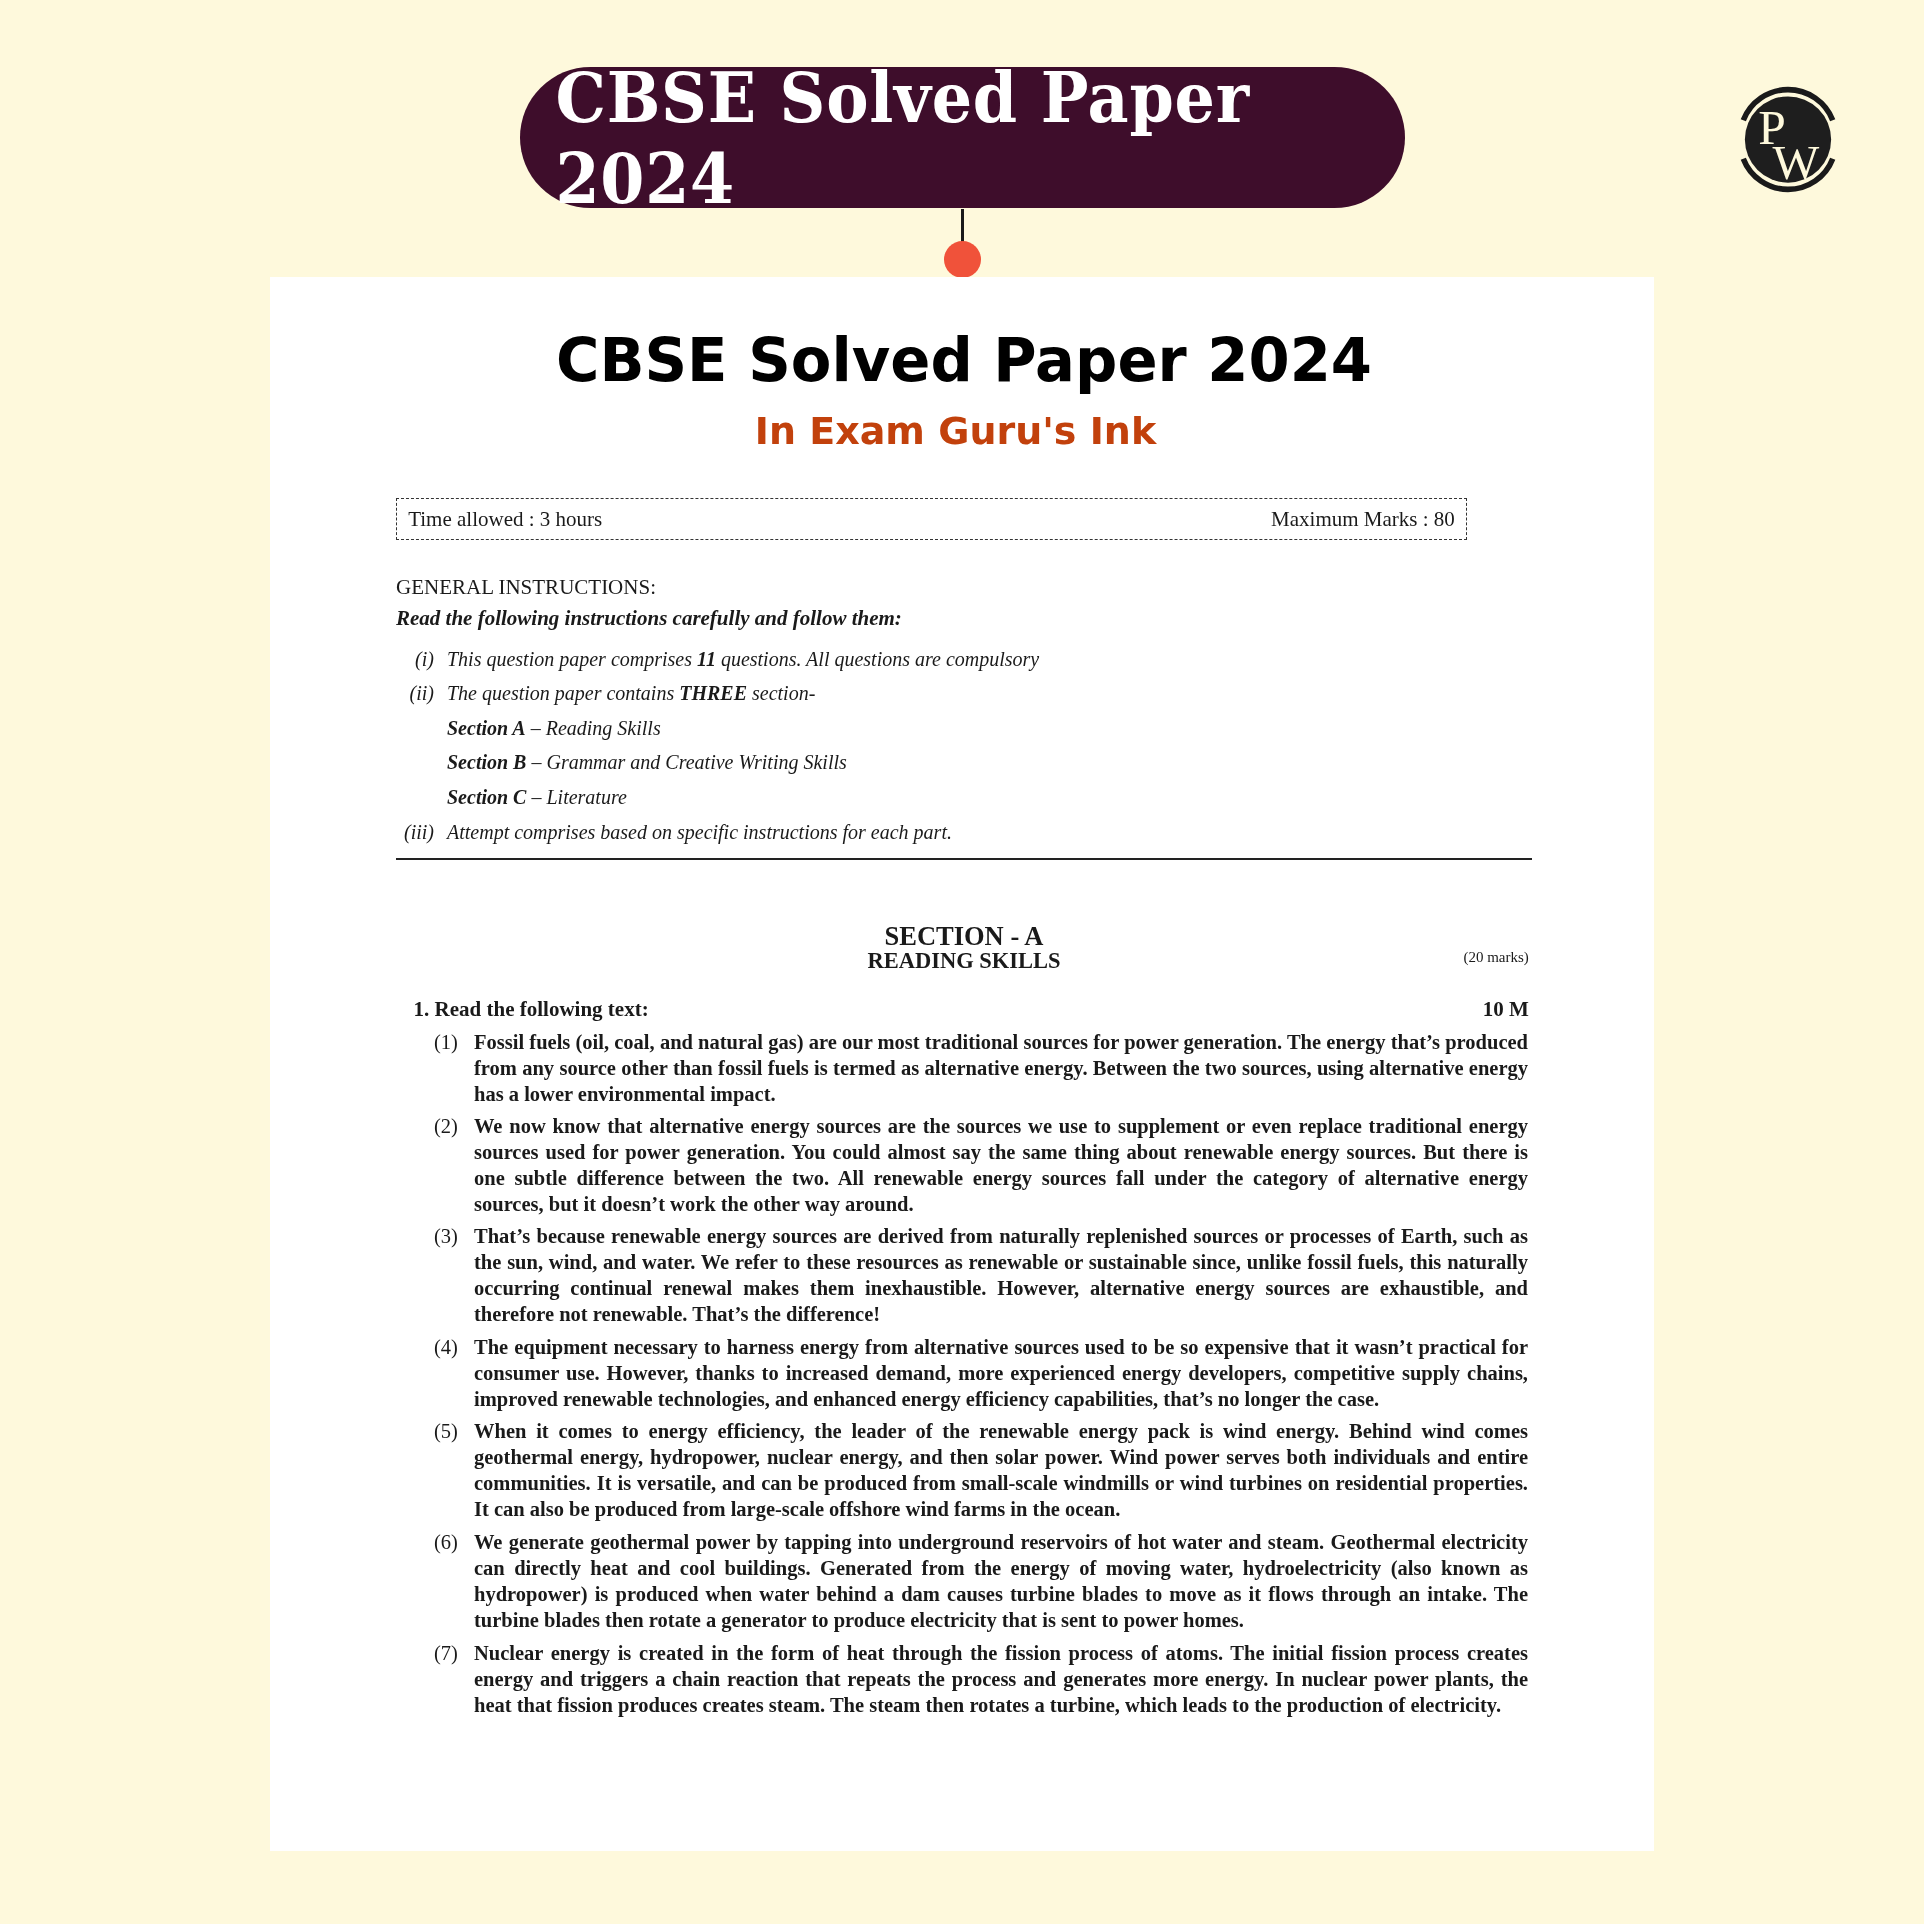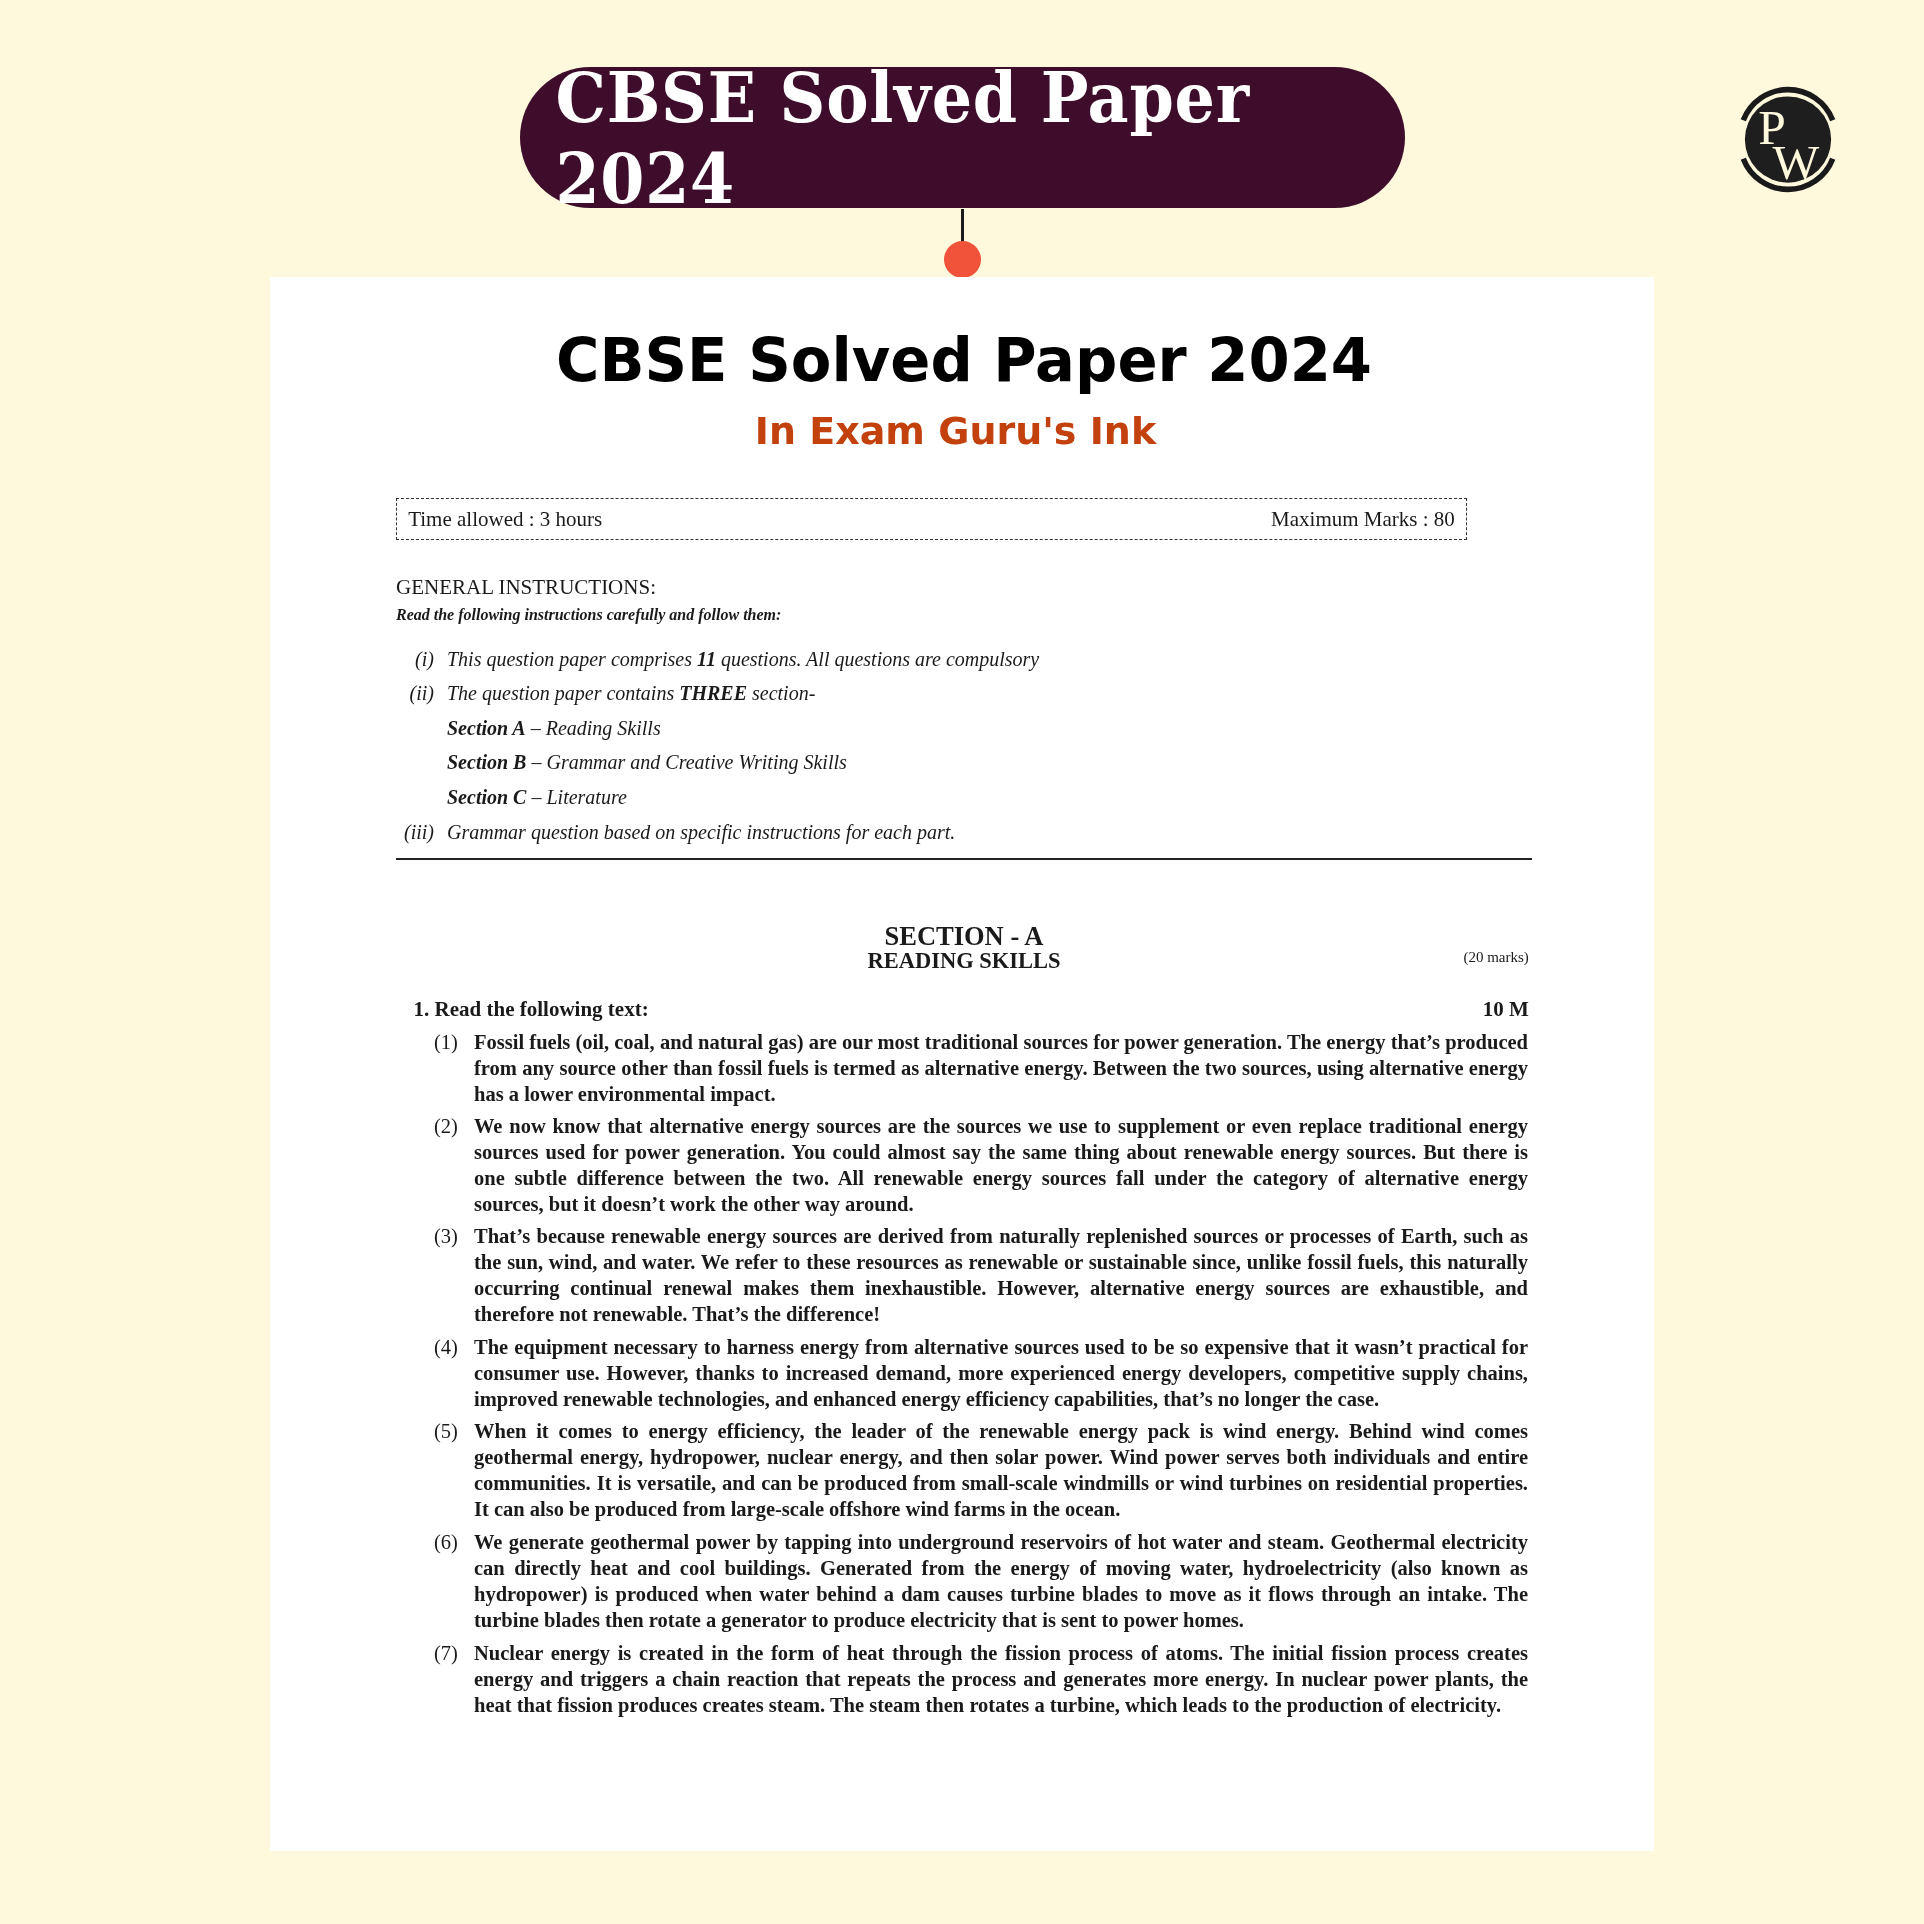--- a/index.html
+++ b/index.html
@@ -48,21 +48,21 @@
     font-family: "DejaVu Sans", sans-serif; font-weight: bold;
     font-size: 38px; color: #c2410c;
   }
   .meta-box {
     position: absolute; left: 0; top: 221px; width: 1071px; height: 42px;
     border: 1.6px dashed #333; box-sizing: border-box;
     display: flex; justify-content: space-between; align-items: center;
     padding: 0 11.2px; font-size: 21px;
   }
   .gi-heading { position: absolute; left: 0; top: 298px; font-weight: normal; font-size: 21px; }
-  .gi-lead { position: absolute; left: 0; top: 329px; font-weight: bold; font-style: italic; font-size: 16px; }
+  .gi-lead { position: absolute; left: 0; top: 329px; font-weight: bold; font-style: italic; font-size: 21px; }
   .gi-item {
     position: absolute; left: 0; font-style: italic; font-size: 20px;
     display: flex;
   }
   .gi-num { width: 51px; text-align: right; padding-right: 13px; box-sizing: border-box; }
   .gi-text b { font-weight: bold; }
   .rule { position: absolute; left: 0; top: 581px; width: 1136px; height: 1.6px; background: #222; }
   .section-title {
     position: absolute; left: 0; right: 0; top: 628px; text-align: center;
     font-weight: bold; font-size: 26.5px; margin-top: 16px;
@@ -126,21 +126,21 @@
     <div class="gi-item" style="top:474px">
       <span class="gi-num"></span>
       <span class="gi-text"><span></span><b>Section B</b><span> – Grammar and Creative Writing Skills</span></span>
     </div>
     <div class="gi-item" style="top:509px">
       <span class="gi-num"></span>
       <span class="gi-text"><span></span><b>Section C</b><span> – Literature</span></span>
     </div>
     <div class="gi-item" style="top:544px">
       <span class="gi-num">(iii)</span>
-      <span class="gi-text"><span>Grammar question based on specific instructions for each part.</span><b></b><span></span></span>
+      <span class="gi-text"><span>Attempt comprises based on specific instructions for each part.</span><b></b><span></span></span>
     </div>
 
     <div class="rule"></div>
 
     <div class="section-title">SECTION - A</div>
     <div class="section-sub">READING SKILLS</div>
     <div class="section-marks">(20 marks)</div>
 
     <div class="q-head">1. Read the following text:</div>
     <div class="q-marks">10 M</div>

